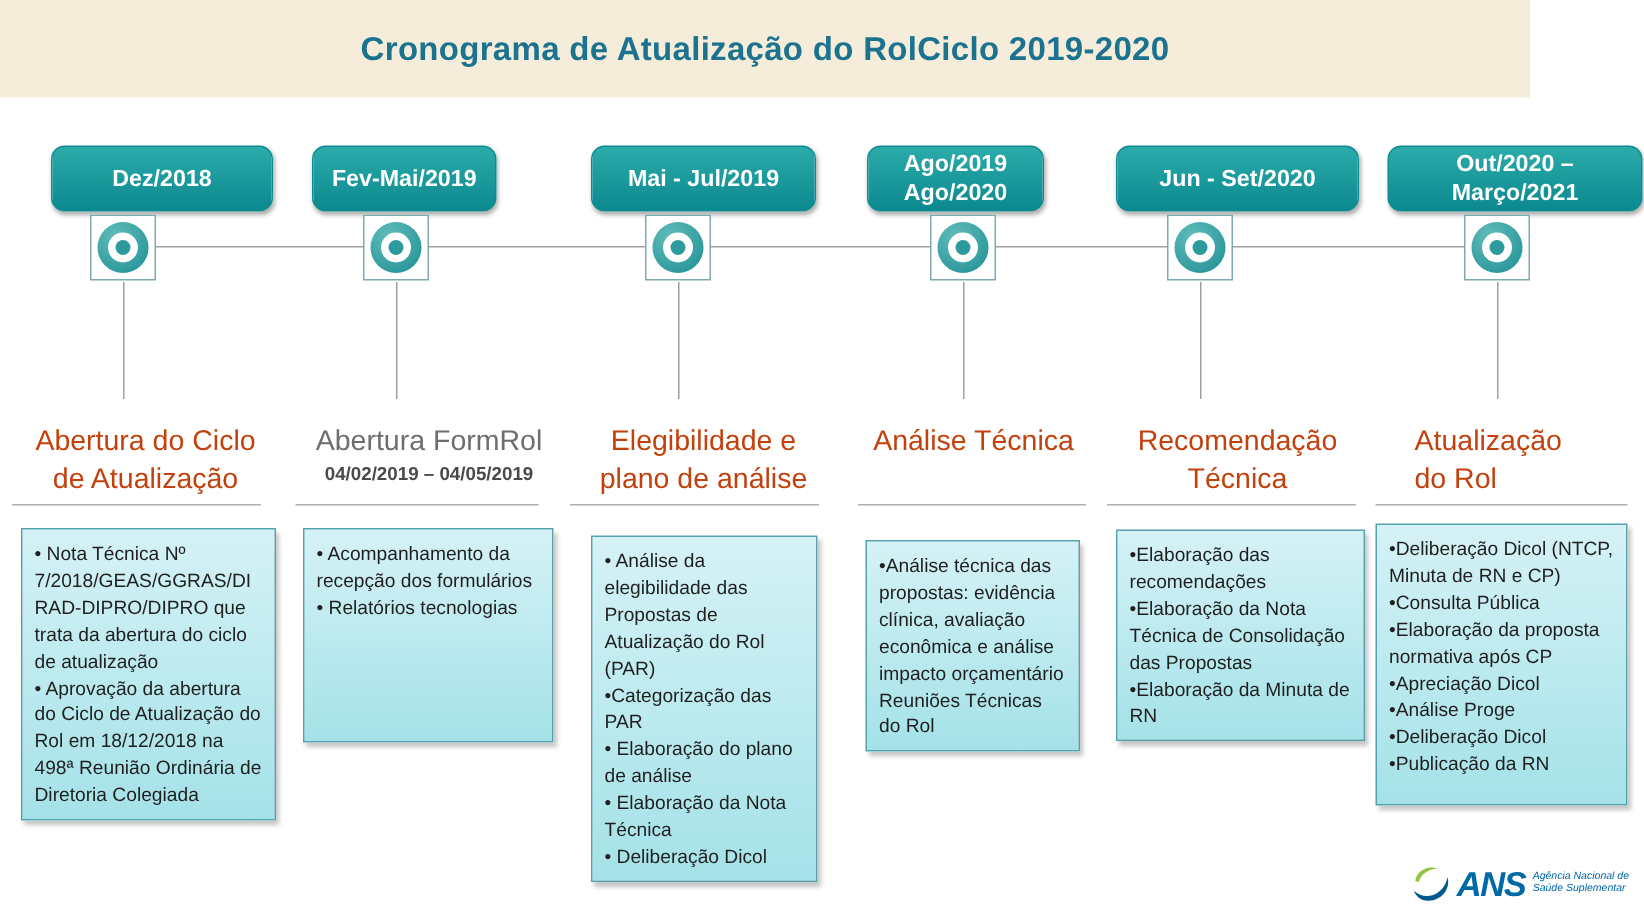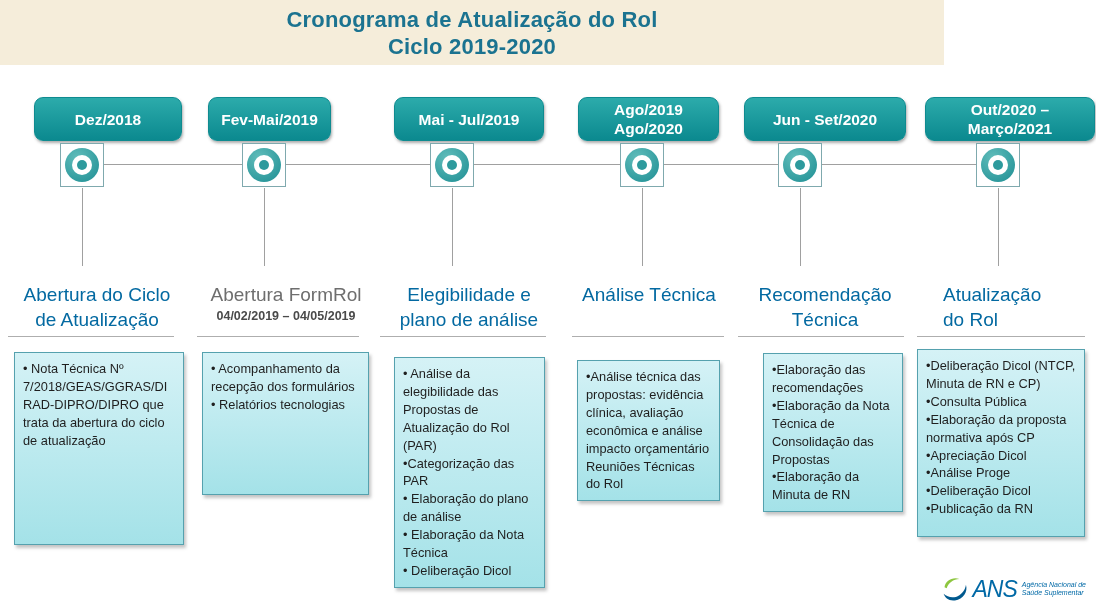--- a/index.html
+++ b/index.html
@@ -11,23 +11,23 @@
     position: relative;
     width: 1096px;
     height: 613px;
     background: #ffffff;
     overflow: hidden;
   }
   
   .title-band {
     position: absolute;
     left: 0; top: 0;
-    width: 944px; height: 65px;
+    width: 1020px; height: 65px;
     background: #f5edda;
-    display: flex; flex-direction: column;
+    display: flex; flex-direction: row;
     align-items: center; justify-content: center;
   }
   .title-band .t1, .title-band .t2 {
     color: #1b7390;
     font-size: 22px;
     font-weight: bold;
     line-height: 27px;
     letter-spacing: 0.2px;
   }
   
@@ -88,21 +88,21 @@
     width: 1px;
     background: #a0a0a0;
   }
   
   .heading {
     position: absolute;
     top: 282px;
     text-align: center;
     font-size: 19px;
     line-height: 25px;
-    color: #0369a1;
+    color: #c2410c;
   }
   .heading.gray { color: #6e6e6e; }
   .heading.leftalign { text-align: left; }
   .h-sub {
     font-size: 12.5px;
     font-weight: bold;
     color: #4a4a4a;
     line-height: 18px;
   }
   .hrule {
@@ -127,21 +127,21 @@
   
   .logo {
     position: absolute;
     right: 10px; bottom: 10px;
     display: flex; align-items: center;
     gap: 3px;
   }
   .logo-acronym {
     color: #0069a6;
     font-size: 23px;
-    font-weight: normal;
+    font-weight: bold;
     font-style: italic;
     line-height: 23px;
     letter-spacing: -1px;
   }
   .logo-name {
     color: #0069a6;
     font-size: 7px;
     font-style: italic;
     line-height: 8.5px;
     padding-left: 2px;
@@ -162,20 +162,21 @@
   <div>
     <div class="badge" style="left:34px;width:148px">Dez/2018</div>
     <div class="node" style="left:60px">
         <div class="ring"></div>
       </div>
     <div class="vline" style="left:82px"></div>
     <div class="heading" style="left:4px;width:186px">Abertura do Ciclo<br>de Atualização</div>
     <div class="hrule" style="left:8px;width:166px"></div>
     <div class="dbox" style="left:14px;top:352px;width:170px;min-height:193px">
         <div class="li">• Nota Técnica Nº 7/2018/GEAS/GGRAS/DIRAD-DIPRO/DIPRO que trata da abertura do ciclo de atualização</div>
+        <div class="li">• Aprovação da abertura do Ciclo de Atualização do Rol em 18/12/2018 na 498ª Reunião Ordinária de Diretoria Colegiada</div>
       </div>
   </div>
 
   <div>
     <div class="badge" style="left:208px;width:123px">Fev-Mai/2019</div>
     <div class="node" style="left:242px">
         <div class="ring"></div>
       </div>
     <div class="vline" style="left:264px"></div>
     <div class="heading gray" style="left:193px;width:186px">
@@ -200,42 +201,42 @@
     <div class="dbox" style="left:394px;top:357px;width:151px;min-height:193px">
         <div class="li">• Análise da elegibilidade das Propostas de Atualização do Rol (PAR)</div>
         <div class="li">•Categorização das PAR</div>
         <div class="li">• Elaboração do plano de análise</div>
         <div class="li">• Elaboração da Nota Técnica</div>
         <div class="li">• Deliberação Dicol</div>
       </div>
   </div>
 
   <div>
-    <div class="badge" style="left:578px;width:141px">Ago/2019<br>Ago/2020</div>
+    <div class="badge" style="left:578px;width:118px">Ago/2019<br>Ago/2020</div>
     <div class="node" style="left:620px">
         <div class="ring"></div>
       </div>
     <div class="vline" style="left:642px"></div>
     <div class="heading" style="left:565px;width:168px">Análise Técnica</div>
     <div class="hrule" style="left:572px;width:152px"></div>
     <div class="dbox" style="left:577px;top:360px;width:143px;min-height:138px">
         <div class="li">•Análise técnica das propostas: evidência clínica, avaliação econômica e análise impacto orçamentário</div>
         <div class="li">Reuniões Técnicas do Rol</div>
       </div>
   </div>
 
   <div>
     <div class="badge" style="left:744px;width:162px">Jun -  Set/2020</div>
     <div class="node" style="left:778px">
         <div class="ring"></div>
       </div>
     <div class="vline" style="left:800px"></div>
     <div class="heading" style="left:732px;width:186px">Recomendação<br>Técnica</div>
     <div class="hrule" style="left:738px;width:166px"></div>
-    <div class="dbox" style="left:763px;top:353px;width:140px;min-height:133px">
+    <div class="dbox" style="left:744px;top:353px;width:166px;min-height:133px">
         <div class="li">•Elaboração das recomendações</div>
         <div class="li">•Elaboração da Nota Técnica de Consolidação das Propostas</div>
         <div class="li">•Elaboração da Minuta de RN</div>
       </div>
   </div>
 
   <div>
     <div class="badge" style="left:925px;width:170px">Out/2020 –<br>Março/2021</div>
     <div class="node" style="left:976px">
         <div class="ring"></div>

